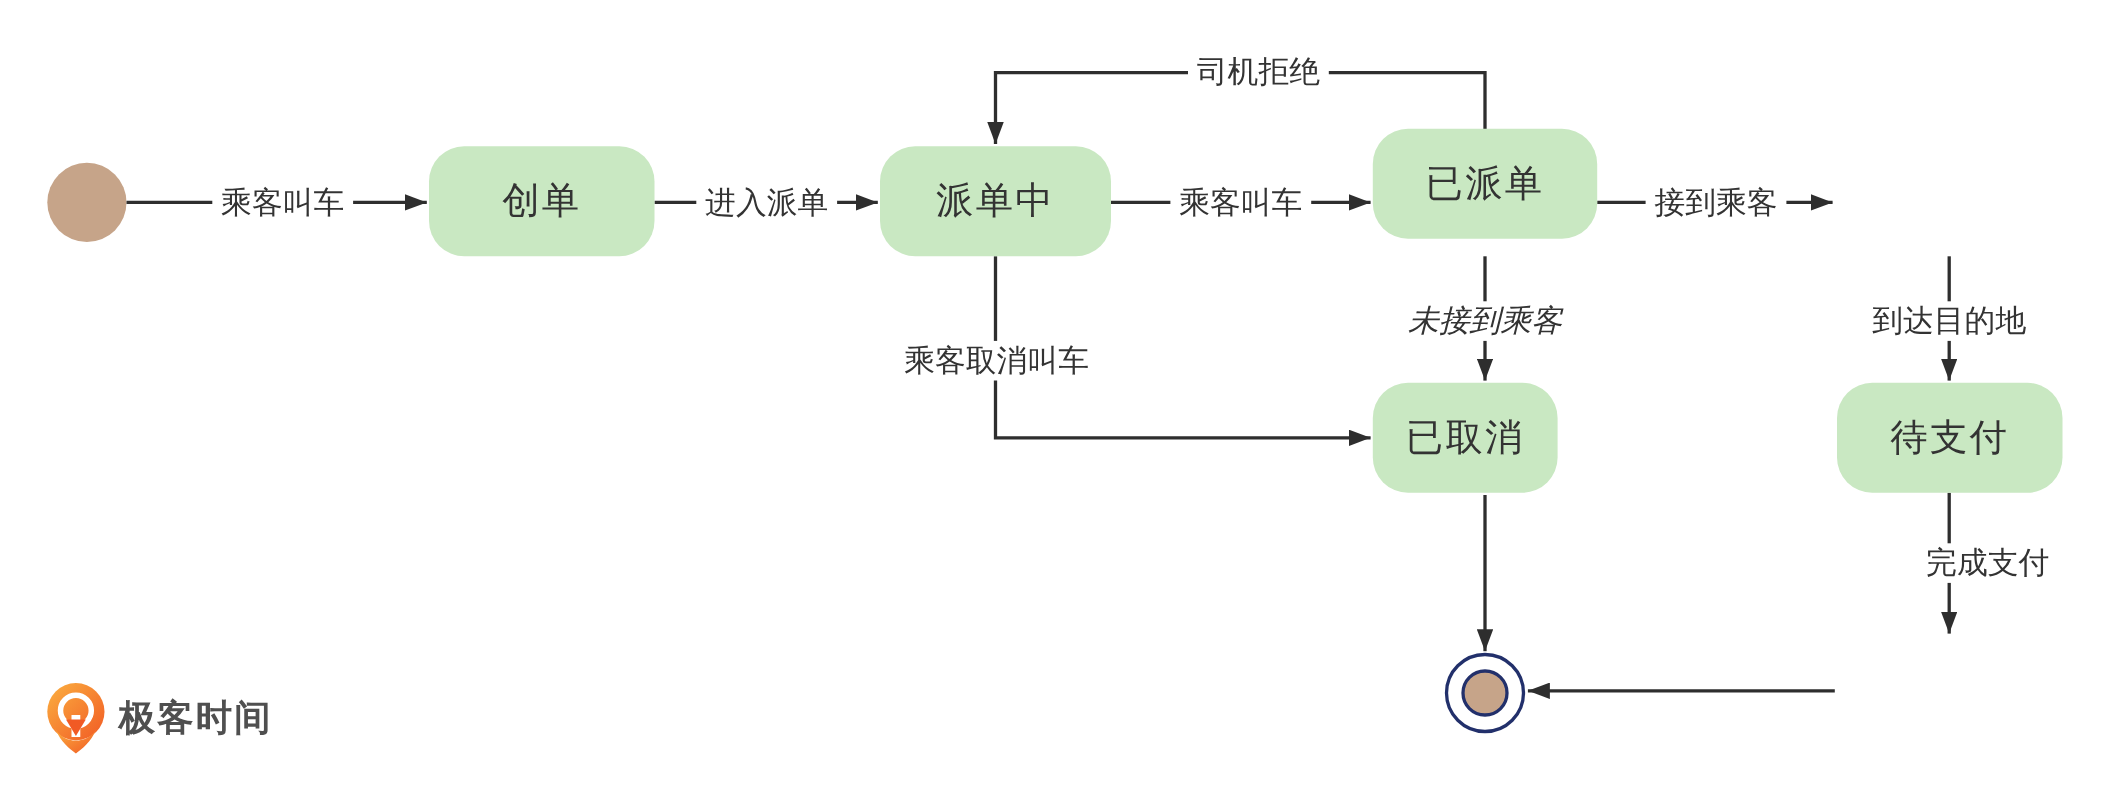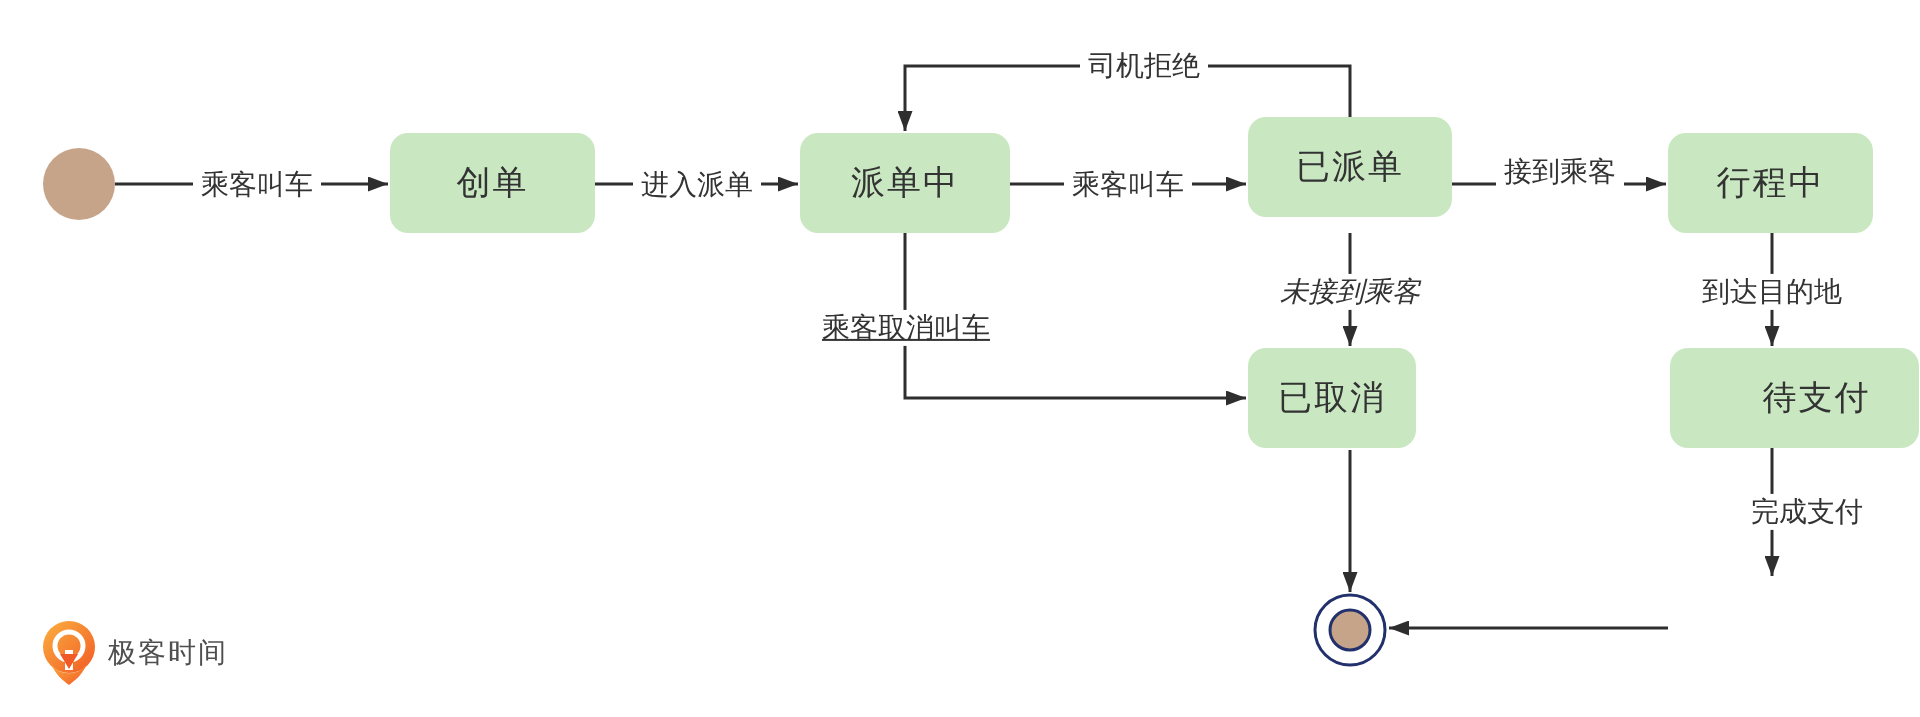--- a/index.html
+++ b/index.html
@@ -16,41 +16,41 @@
     position:relative;
     width:1920px;height:717px;
     background:#ffffff;
     overflow:hidden;
     font-family:"Liberation Sans","DejaVu Sans",sans-serif;
   }
   #wires{position:absolute;left:0;top:0;width:1920px;height:717px;}
   .node{
     position:absolute;
     background:var(--node-fill);
-    border-radius:18px;
+    border-radius:32px;
     display:flex;align-items:center;justify-content:center;
     font-size:34px;color:var(--node-text);
     letter-spacing:2px;
   }
   .edge-label{
     position:absolute;
     transform:translate(-50%,-50%);
     background:#ffffff;
     padding:2px 8px;
     font-size:28px;color:var(--edge-text);
     white-space:nowrap;
     line-height:1.15;
   }
   #logo{
     position:absolute;left:42px;top:620px;
     display:flex;align-items:center;gap:12px;
   }
   #logo .logo-text{
-    font-size:28px;color:var(--logo-text);
-    font-weight:400;letter-spacing:2px;
+    font-size:33px;color:var(--logo-text);
+    font-weight:700;letter-spacing:2px;
   }
 </style>
 </head>
 <body>
 
 <div id="canvas">
 
   <svg id="wires" width="1920" height="717" viewBox="0 0 1920 717" xmlns="http://www.w3.org/2000/svg">
     <defs>
       <marker id="arrow" viewBox="0 0 20 15" refX="20" refY="7.5" markerWidth="20" markerHeight="15" markerUnits="userSpaceOnUse" orient="auto">
@@ -82,30 +82,29 @@
 
     <line x1="1668" y1="628" x2="1389" y2="628" stroke="#2e2e2e" stroke-width="3" marker-end="url(#arrow)"></line>
 
     <circle cx="1350" cy="630" r="35" fill="#ffffff" stroke="#22306b" stroke-width="3"></circle>
     <circle cx="1350" cy="630" r="20" fill="#c6a489" stroke="#22306b" stroke-width="3"></circle>
   </svg>
 
   <div class="node" style="left:390px;top:133px;width:205px;height:100px;">创单</div>
   <div class="node" style="left:800px;top:133px;width:210px;height:100px;">派单中</div>
   <div class="node" style="left:1248px;top:117px;width:204px;height:100px;">已派单</div>
-  <div class="node" style="left:1668px;top:133px;width:205px;height:100px;">行程中</div>
   <div class="node" style="left:1248px;top:348px;width:168px;height:100px;">已取消</div>
-  <div class="node" style="left:1670px;top:348px;width:205px;height:100px;padding-left:44px;">待支付</div>
+  <div class="node" style="left:1670px;top:348px;width:205px;height:100px;">待支付</div>
 
   <div class="edge-label" style="left:257px;top:185px;">乘客叫车</div>
   <div class="edge-label" style="left:697px;top:185px;">进入派单</div>
   <div class="edge-label" style="left:1128px;top:185px;">乘客叫车</div>
-  <div class="edge-label" style="left:1560px;top:172px;text-align:right;">接到乘客</div>
+  <div class="edge-label" style="left:1560px;top:185px;text-align:right;">接到乘客</div>
   <div class="edge-label" style="left:1112px;top:66px;margin-left:32px;">司机拒绝</div>
-  <div class="edge-label" style="left:906px;top:328px;text-decoration:underline;">乘客取消叫车</div>
+  <div class="edge-label" style="left:906px;top:328px;">乘客取消叫车</div>
   <div class="edge-label" style="left:1350px;top:292px;font-style:italic;">未接到乘客</div>
   <div class="edge-label" style="left:1772px;top:292px;">到达目的地</div>
   <div class="edge-label" style="left:1772px;top:512px;margin-left:35px;">完成支付</div>
 
   <div id="logo">
     <svg width="54" height="66" viewBox="0 0 54 66" xmlns="http://www.w3.org/2000/svg">
       <defs>
         <linearGradient id="og" x1="0" y1="0" x2="1" y2="1">
           <stop offset="0" stop-color="#fbb040"></stop>
           <stop offset="1" stop-color="#f15a24"></stop>

